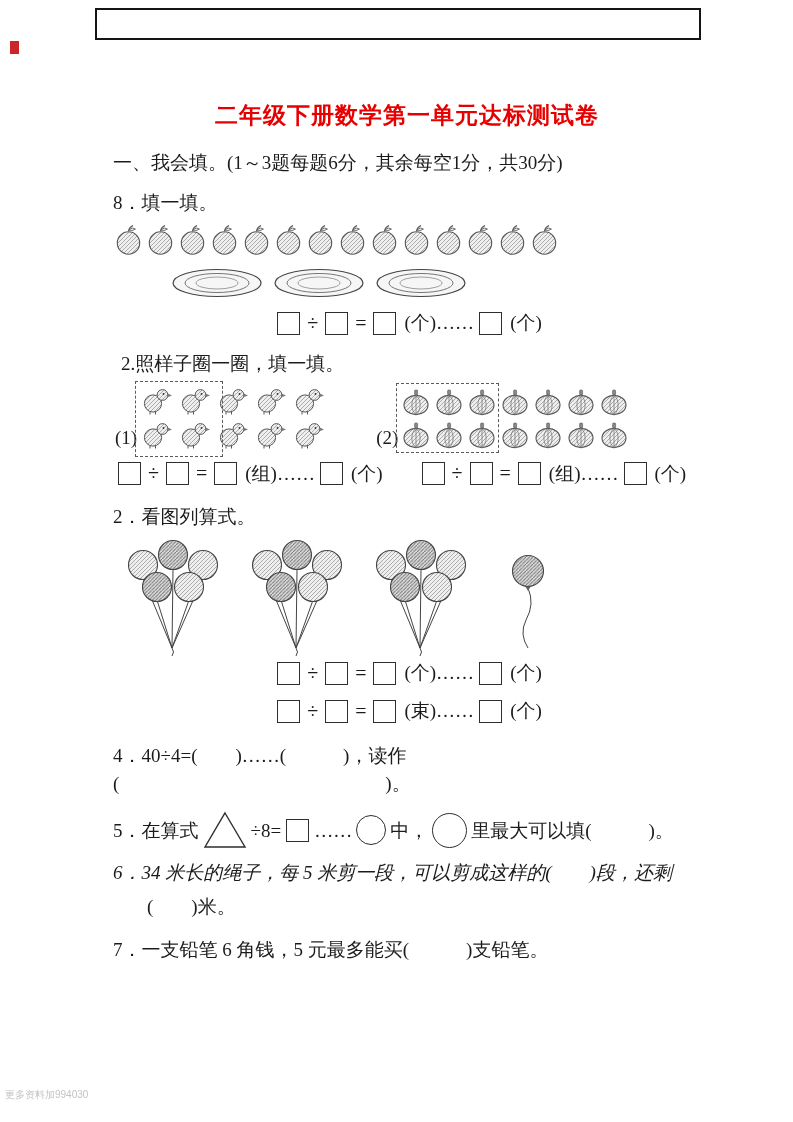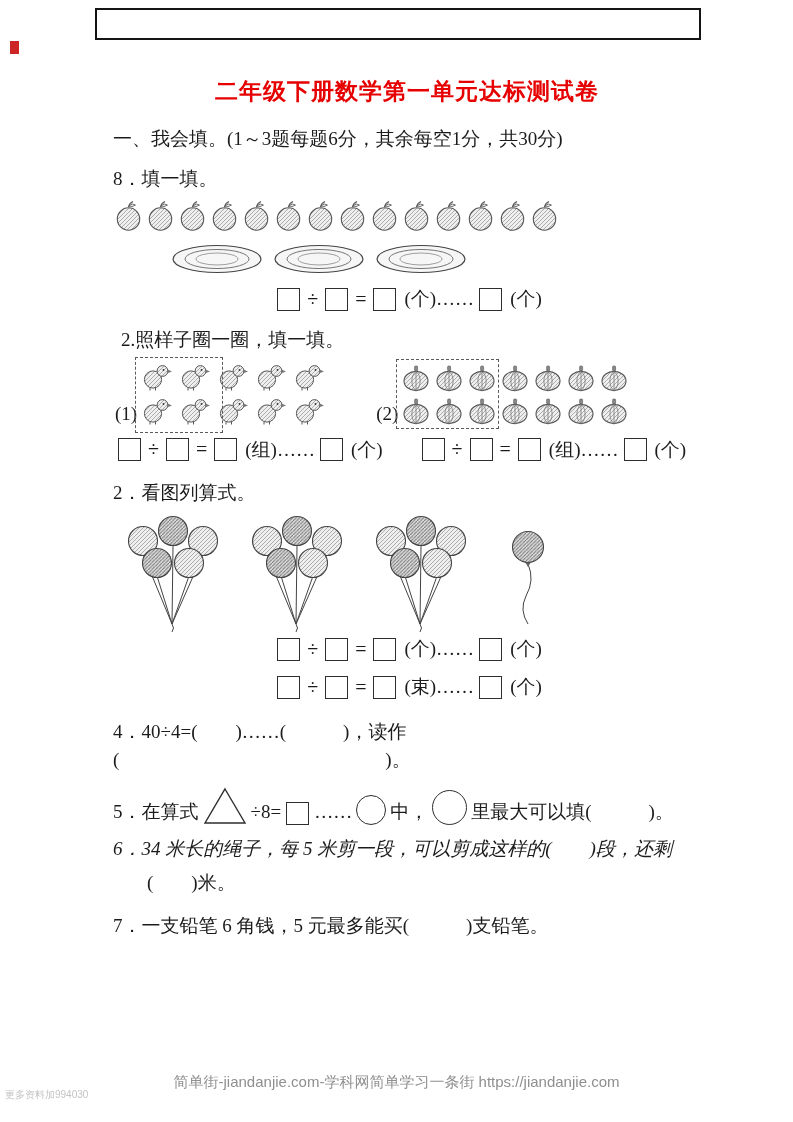--- a/index.html
+++ b/index.html
@@ -16,21 +16,21 @@
   .top-frame {
     position:absolute; left:95px; top:8px;
     width:606px; height:32px;
     border:2px solid #141414;
   }
   .corner-mark {
     position:absolute; left:10px; top:41px;
     width:9px; height:13px; background:#cc2626;
   }
   .content {
-    position:absolute; left:113px; top:76px; right:92px;
+    position:absolute; left:113px; top:100px; right:92px;
   }
   .title {
     text-align:center;
     font-size:23px; font-weight:bold;
     color:#e60000;
     letter-spacing:1px;
     margin-bottom:18px;
   }
   .line { font-size:19px; line-height:1.45; }
   .section-heading { margin-bottom:12px; }
@@ -66,21 +66,21 @@
     position:absolute; border:1.6px dashed #5a5a5a;
     pointer-events:none;
   }
   .dash-box.chicks { left:-5px; top:-5px; width:88px; height:76px; }
   .dash-box.pumpkins { left:-5px; top:-5px; width:103px; height:70px; }
 
   .balloon-row { display:flex; align-items:flex-start; gap:8px; margin:2px 0 2px 0; }
   .balloon-single { margin-left:18px; margin-top:12px; }
 
   .q4-line { margin-bottom:14px; }
-  .q5-line { display:flex; align-items:flex-end; margin-bottom:10px; }
+  .q5-line { display:flex; align-items:center; margin-bottom:10px; }
   .q5-line .shape { margin:0 4px; flex:0 0 auto; }
   .circle-s {
     display:inline-block; width:30px; height:30px;
     border:1.3px solid #2e2e2e; border-radius:50%;
   }
   .circle-l {
     display:inline-block; width:35px; height:35px;
     border:1.3px solid #2e2e2e; border-radius:50%;
   }
   .q6-line2 { padding-left:34px; margin-bottom:16px; }
@@ -554,16 +554,15 @@
       <span>里最大可以填(　　　)。</span>
     </div>
 
     <div class="line" style="margin-bottom:6px;font-style:italic;">6．34 米长的绳子，每 5 米剪一段，可以剪成这样的(　　)段，还剩</div>
     <div class="line q6-line2">(　　)米。</div>
 
     <div class="line" style="margin-top:8px;">7．一支铅笔 6 角钱，5 元最多能买(　　　)支铅笔。</div>
 
   </div>
 
-  <div class="footer">简单街-jiandanjie.com-学科网简单学习一条街 https://jiandanjie.com</div>
   <div class="watermark">更多资料加994030</div>
 
 </div>
 
 </body></html>

